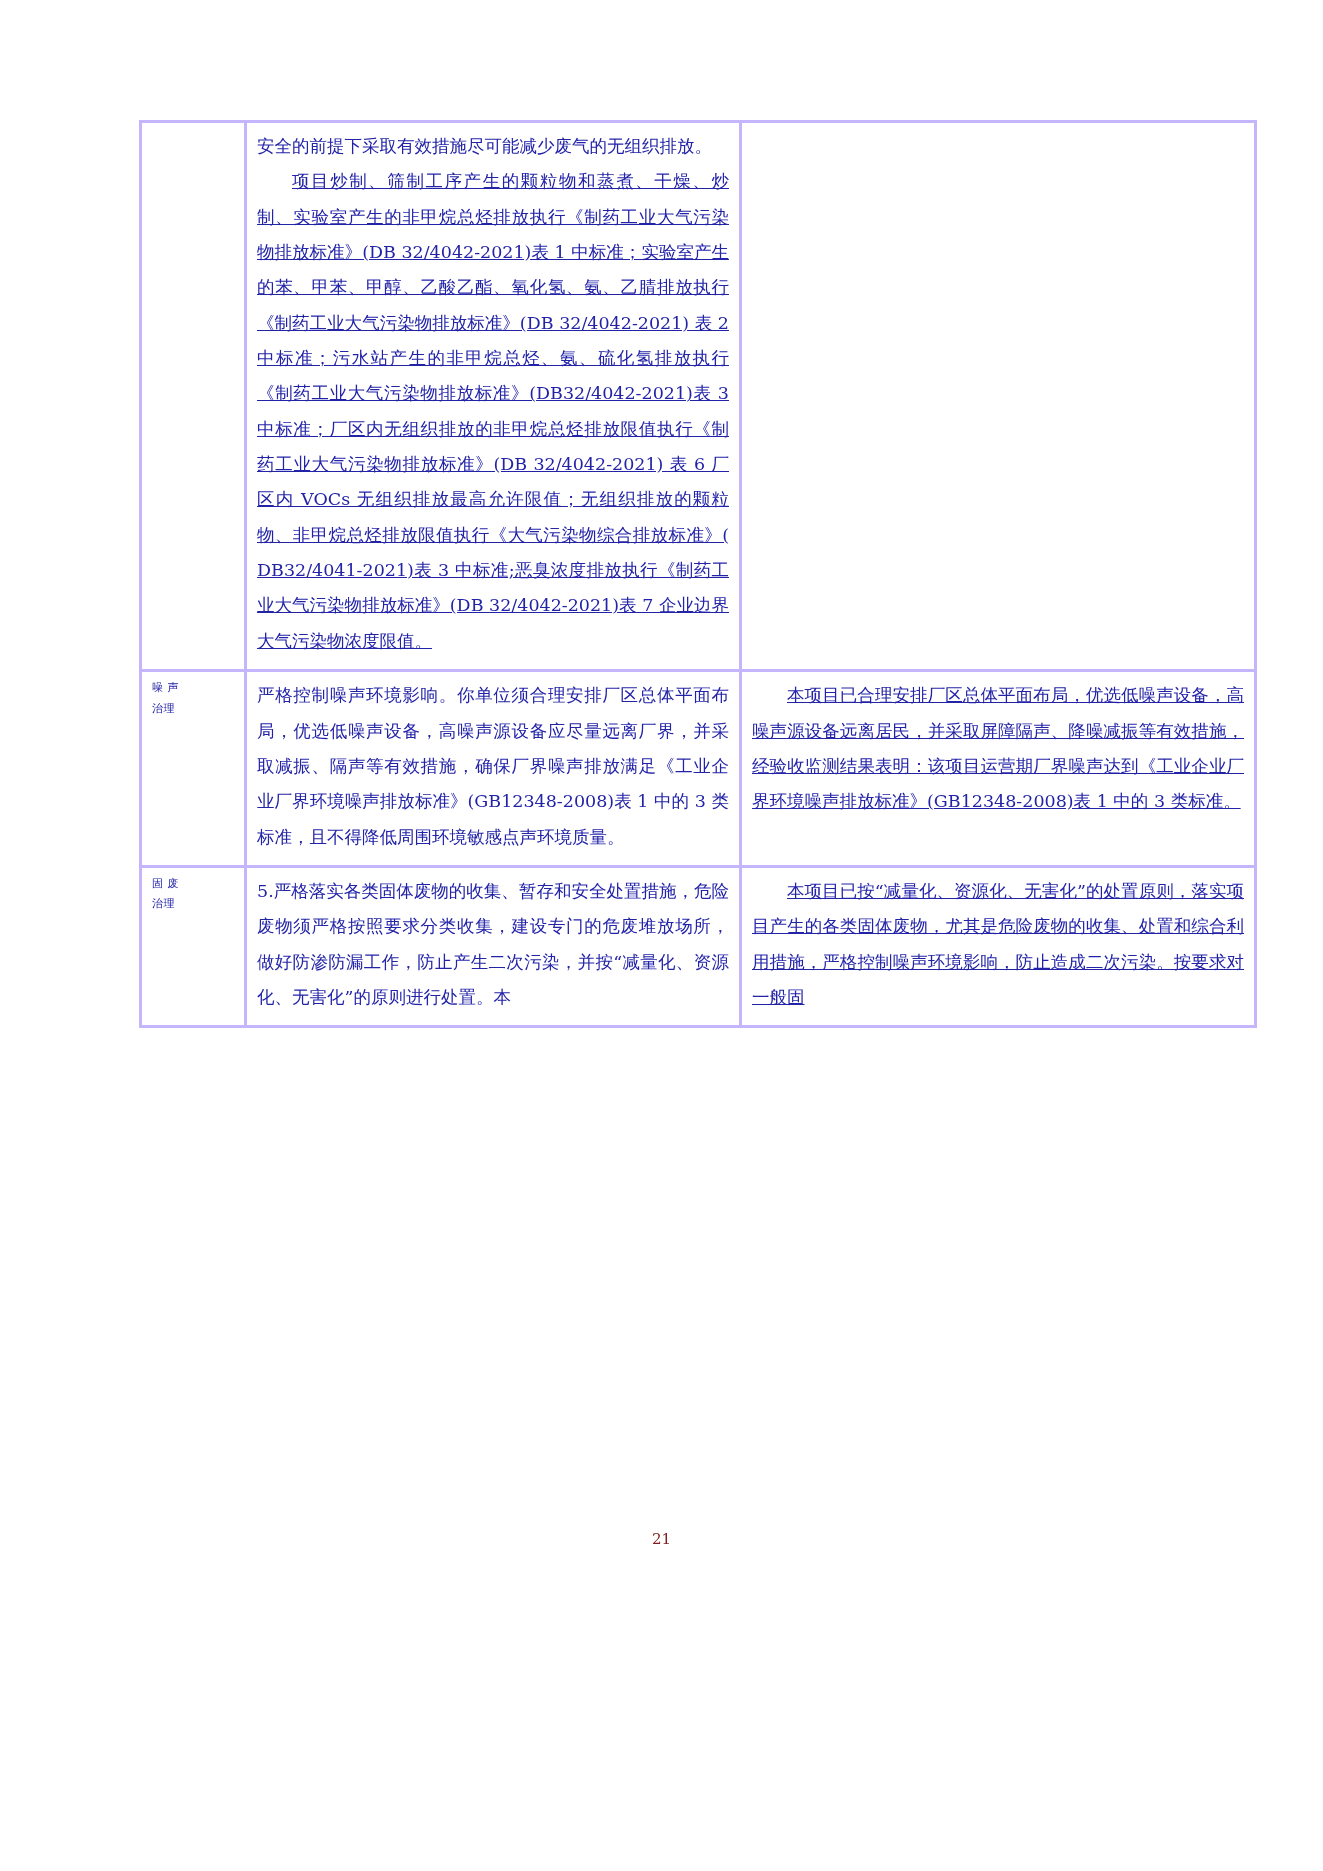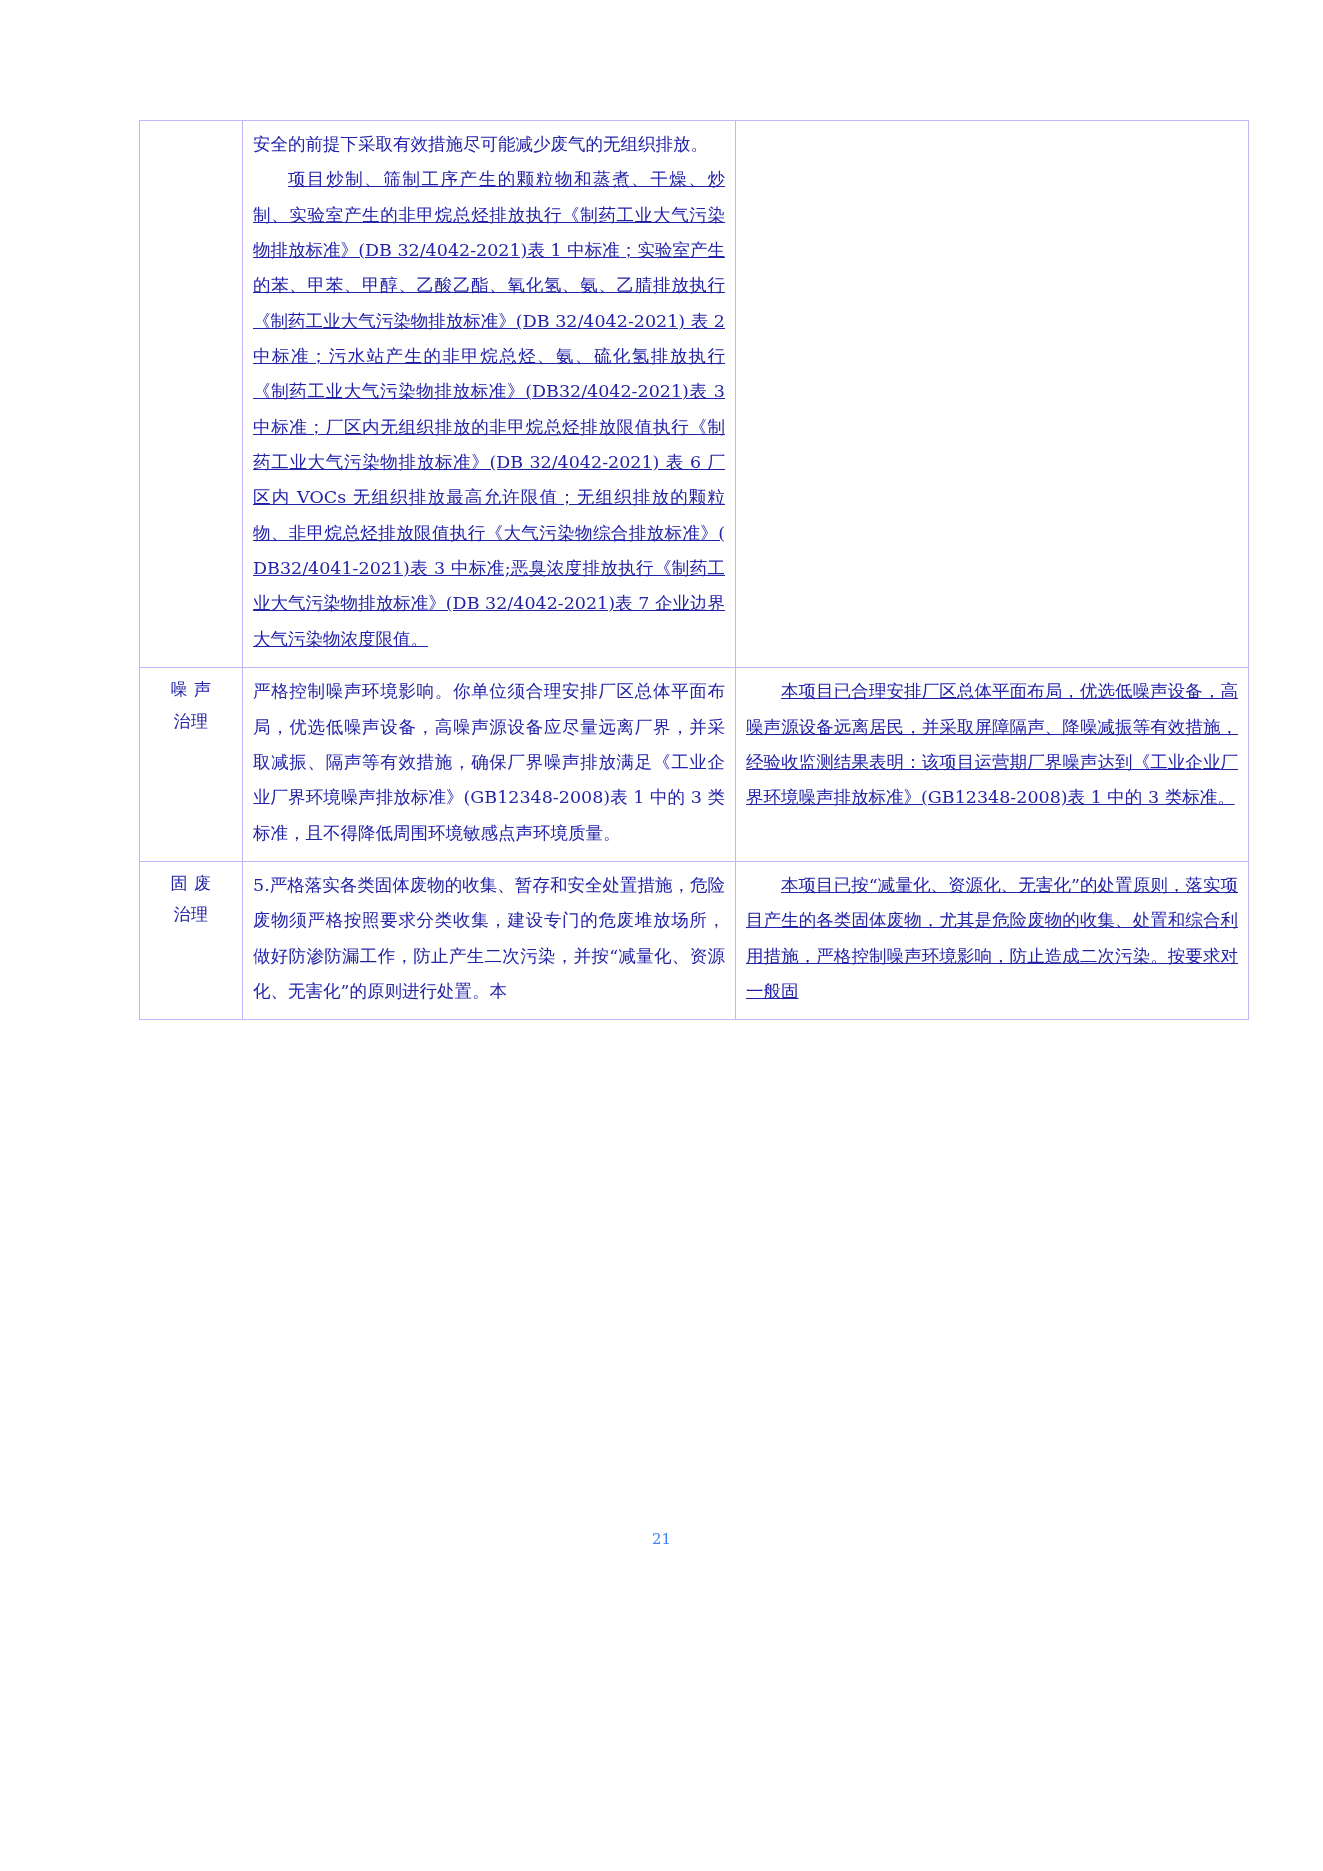--- a/index.html
+++ b/index.html
@@ -21,32 +21,31 @@
   }
   .doc-table {
     position: absolute;
     left: 139px;
     top: 120px;
     width: 1046px;
     border-collapse: collapse;
     table-layout: fixed;
   }
   .doc-table td {
-    border: 1px solid #c4b5fd;
+    border: 3px solid #c4b5fd;
     vertical-align: top;
     padding: 6px 10px 10px 10px;
   }
   .col-label { width: 82px; }
   .col-mid   { width: 472px; }
   .col-right { width: 492px; }
 
   .label-cell {
     vertical-align: middle;
-    text-align: center;
-    font-size: 17px;
+    font-size: 11px;
     line-height: 1.85;
     color: #2323a8;
     letter-spacing: 0.5px;
     padding: 6px 6px;
   }
   .label-cell div { white-space: nowrap; }
 
   .body-text {
     font-size: 17.5px;
     line-height: 2.02;
@@ -61,21 +60,21 @@
     text-indent: 2em;
     text-decoration: underline;
   }
   .page-number {
     position: absolute;
     left: 0;
     top: 1530px;
     width: 1323px;
     text-align: center;
     font-size: 15px;
-    color: #3b82f6;
+    color: #7f1d1d;
     font-family: "DejaVu Serif", "Liberation Serif", serif;
   }
 </style>
 </head>
 <body>
 
 <div class="page">
 
   <table class="doc-table">
     <tbody>

